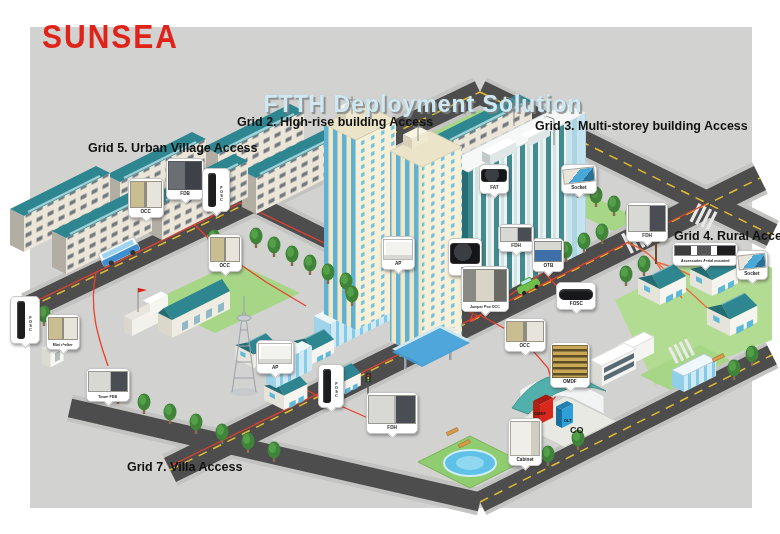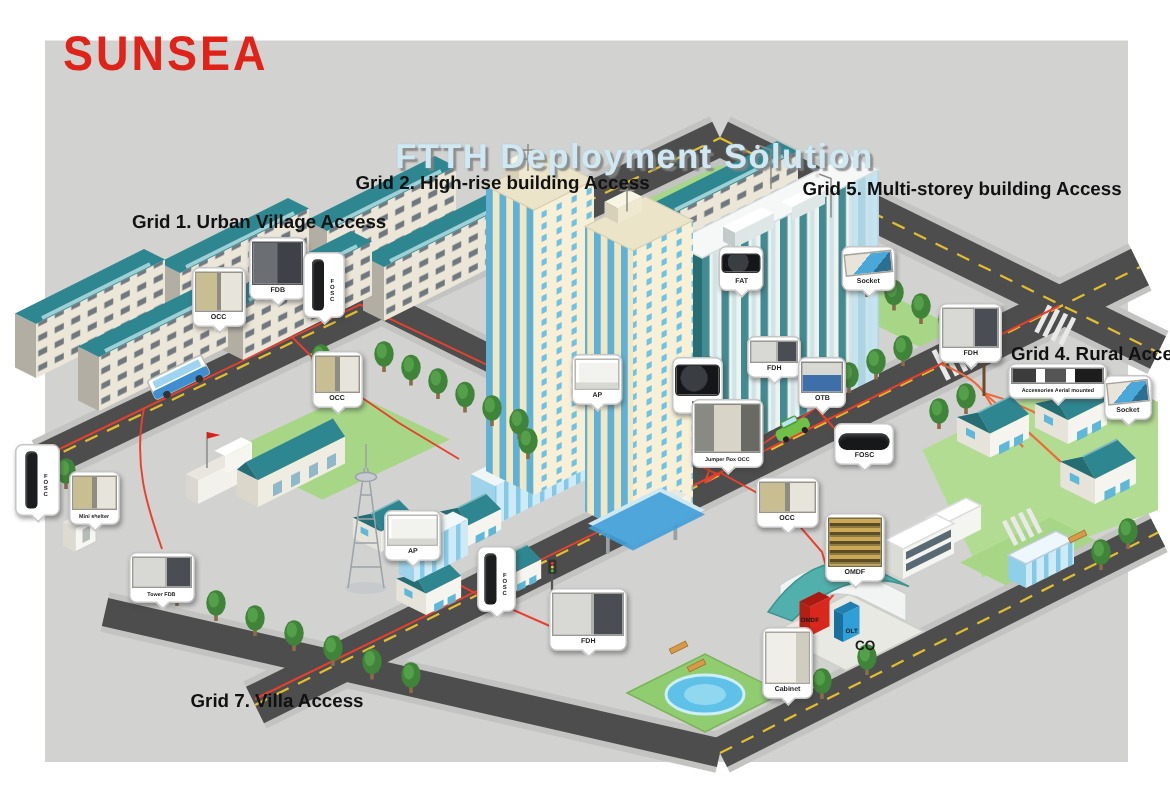--- a/index.html
+++ b/index.html
@@ -400,23 +400,23 @@
         <circle cx="505" cy="98" r="1.5" fill="#ddd" stroke="none"></circle>
       <path d="M554,145 L554,119 L546,116"></path>
         <circle cx="545" cy="117" r="1.5" fill="#ddd" stroke="none"></circle>
     </g>
   </g>
 </svg>
 
 <div class="logo">SUNSEA</div>
 <div class="main-title">FTTH Deployment Solution</div>
 
-<div class="grid-label gl1">Grid 1. Urban Village Access</div>
+<div class="grid-label gl1">Grid 5. Urban Village Access</div>
 <div class="grid-label gl2">Grid 2. High-rise building Access</div>
-<div class="grid-label gl3">Grid 5. Multi-storey building Access</div>
+<div class="grid-label gl3">Grid 3. Multi-storey building Access</div>
 <div class="grid-label gl4">Grid 4. Rural Access</div>
 <div class="grid-label gl5">Grid 7. Villa Access</div>
 
 <div class="callout" style="left:128px;top:178px;width:36px;height:40px">
   <div class="ci cab"></div>
   <div class="cl">OCC</div>
 </div>
 <div class="callout" style="left:166px;top:158px;width:38px;height:42px">
   <div class="ci wallbox"></div>
   <div class="cl">FDB</div>

